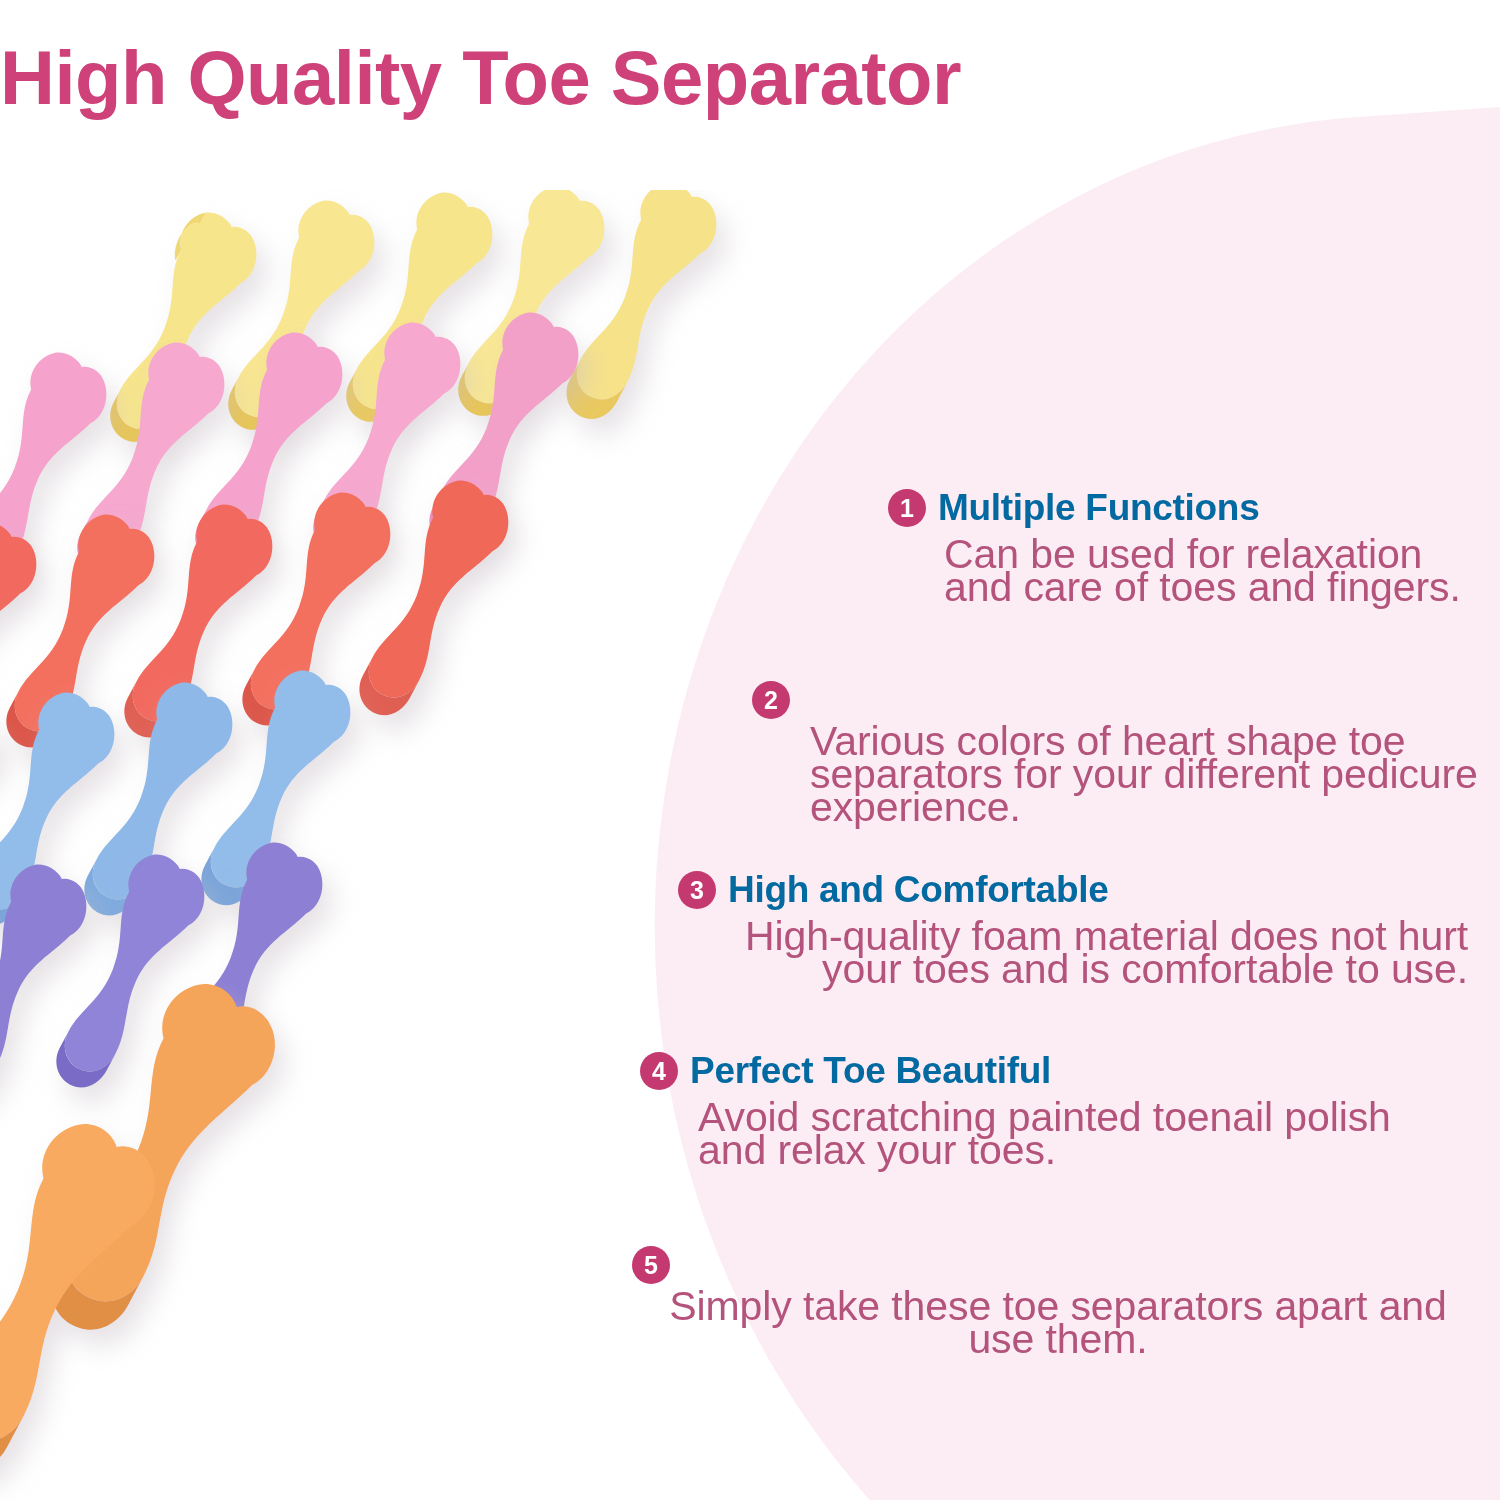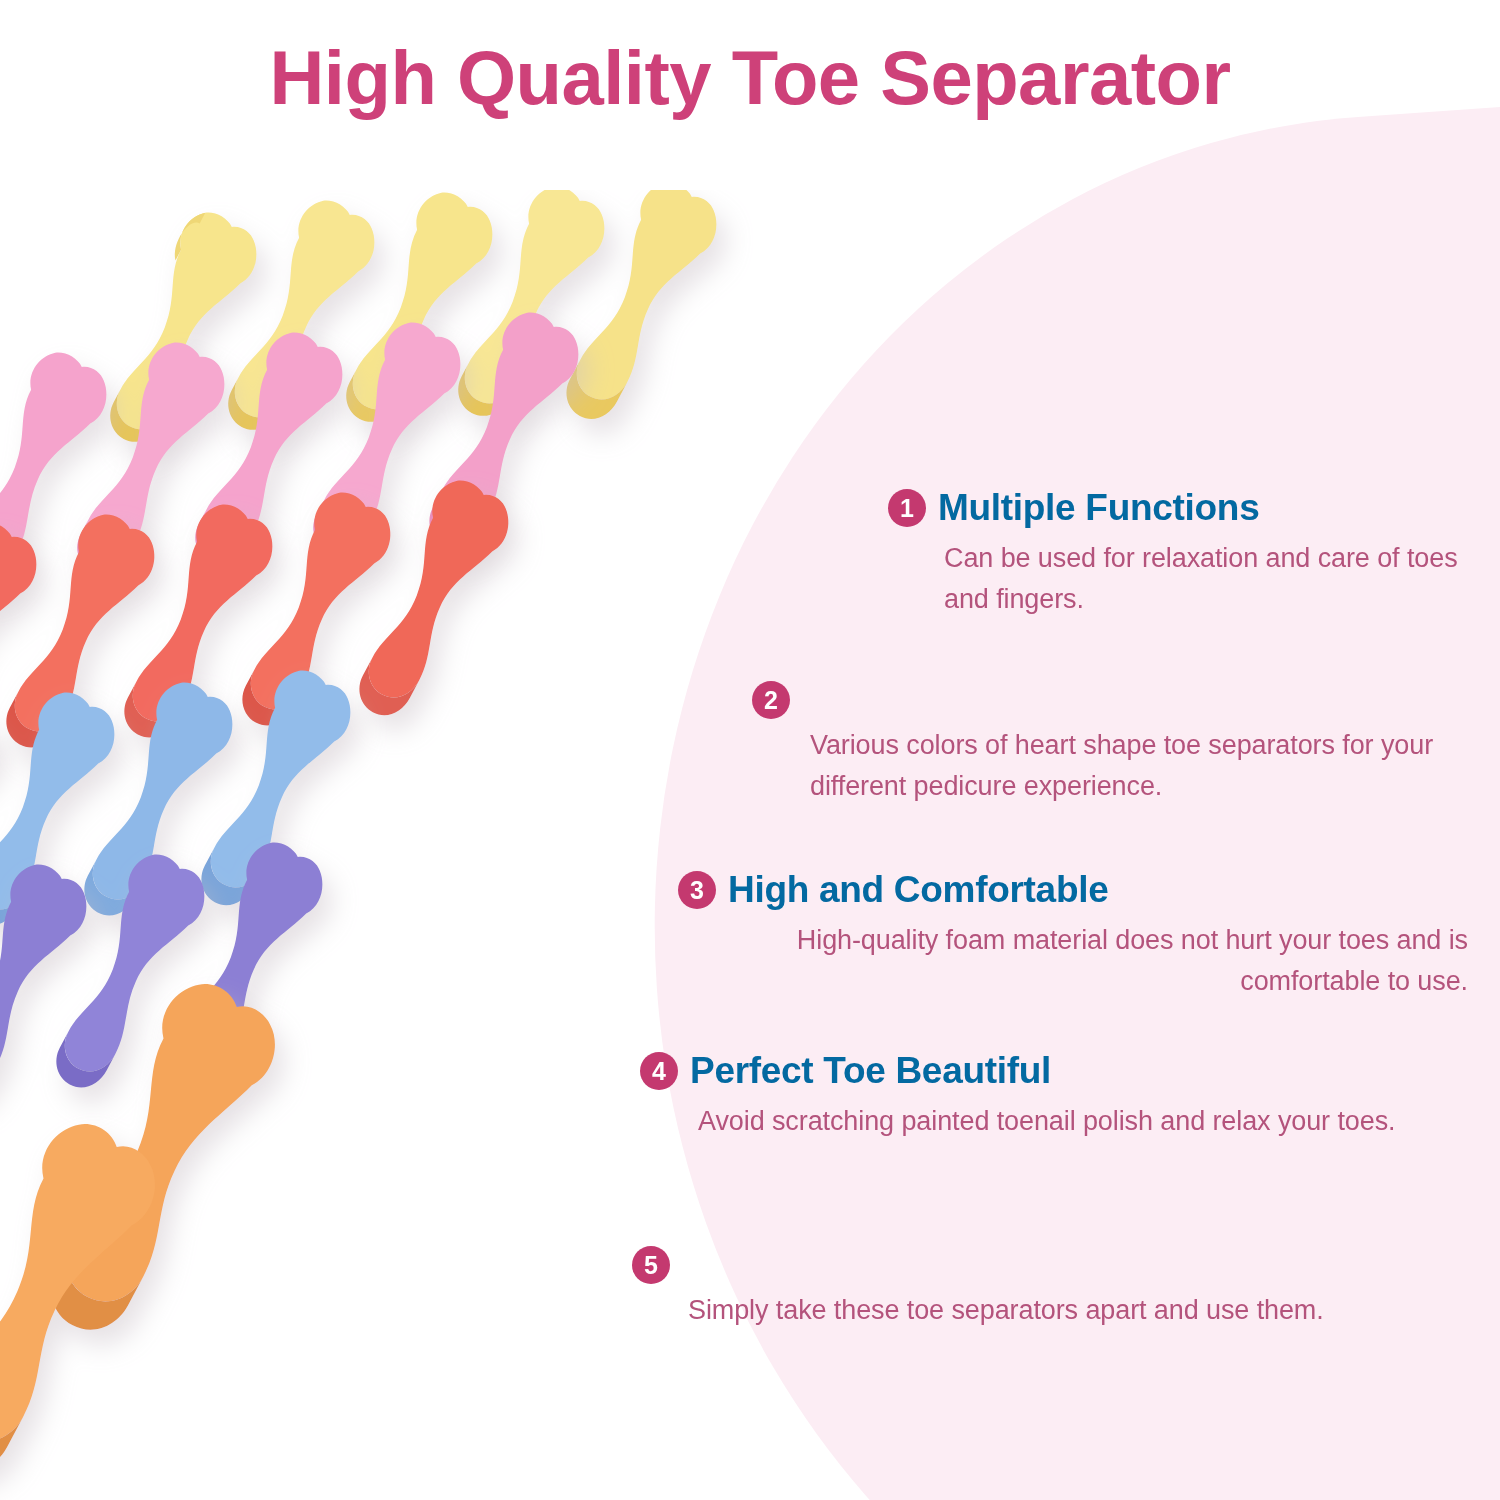--- a/index.html
+++ b/index.html
@@ -18,21 +18,21 @@
     position:absolute;
     left:655px; top:115px;
     width:1520px; height:1640px;
     background:#FCEDF4;
     border-radius:50% 0 0 50% / 50% 0 0 50%;
     transform:rotate(-4deg);
     z-index:0;
   }
 
   
-  .header{position:absolute;left:0;top:0;width:1500px;z-index:40;text-align:center;}
+  .header{position:absolute;left:0;top:0;width:1500px;z-index:40;text-align:left;}
   .title{
     margin:0;padding:0;
     font-size:76px;
     line-height:84px;
     font-weight:bold;
     color:#CE4179;
     letter-spacing:-0.5px;
     padding-top:36px;
   }
   .subtitle{
@@ -73,38 +73,38 @@
   .f-title{
     font-size:37px;
     line-height:48px;
     font-weight:bold;
     color:#0369a1;
     margin-left:12px;
     letter-spacing:-0.3px;
     white-space:nowrap;
   }
   .f-desc{
-    font-size:27px;
-    line-height:41px;
+    font-size:41px;
+    line-height:33px;
     color:#B4537C;
     margin-top:6px;
     letter-spacing:-0.1px;
   }
 
   
   .feature.f1{left:888px;  top:484px;  width:610px;}
   .feature.f1 .f-desc{margin-left:56px;}
   .feature.f2{left:752px;  top:676px;  width:750px;}
   .feature.f2 .f-desc{margin-left:58px;}
   .feature.f3{left:678px;  top:866px;  width:790px;}
   .feature.f3 .f-desc{margin-left:52px;text-align:right;}
   .feature.f4{left:640px;  top:1047px; width:830px;}
   .feature.f4 .f-desc{margin-left:58px;}
   .feature.f5{left:632px;  top:1241px; width:820px;}
-  .feature.f5 .f-desc{margin-left:56px;}
+  .feature.f5 .f-desc{margin-left:32px;text-align:center;}
 </style>
 </head>
 <body>
 
 <div id="page">
 
   <div class="pink-blob"></div>
 
   <div class="header">
     <h1 class="title">High Quality Toe Separator</h1>

